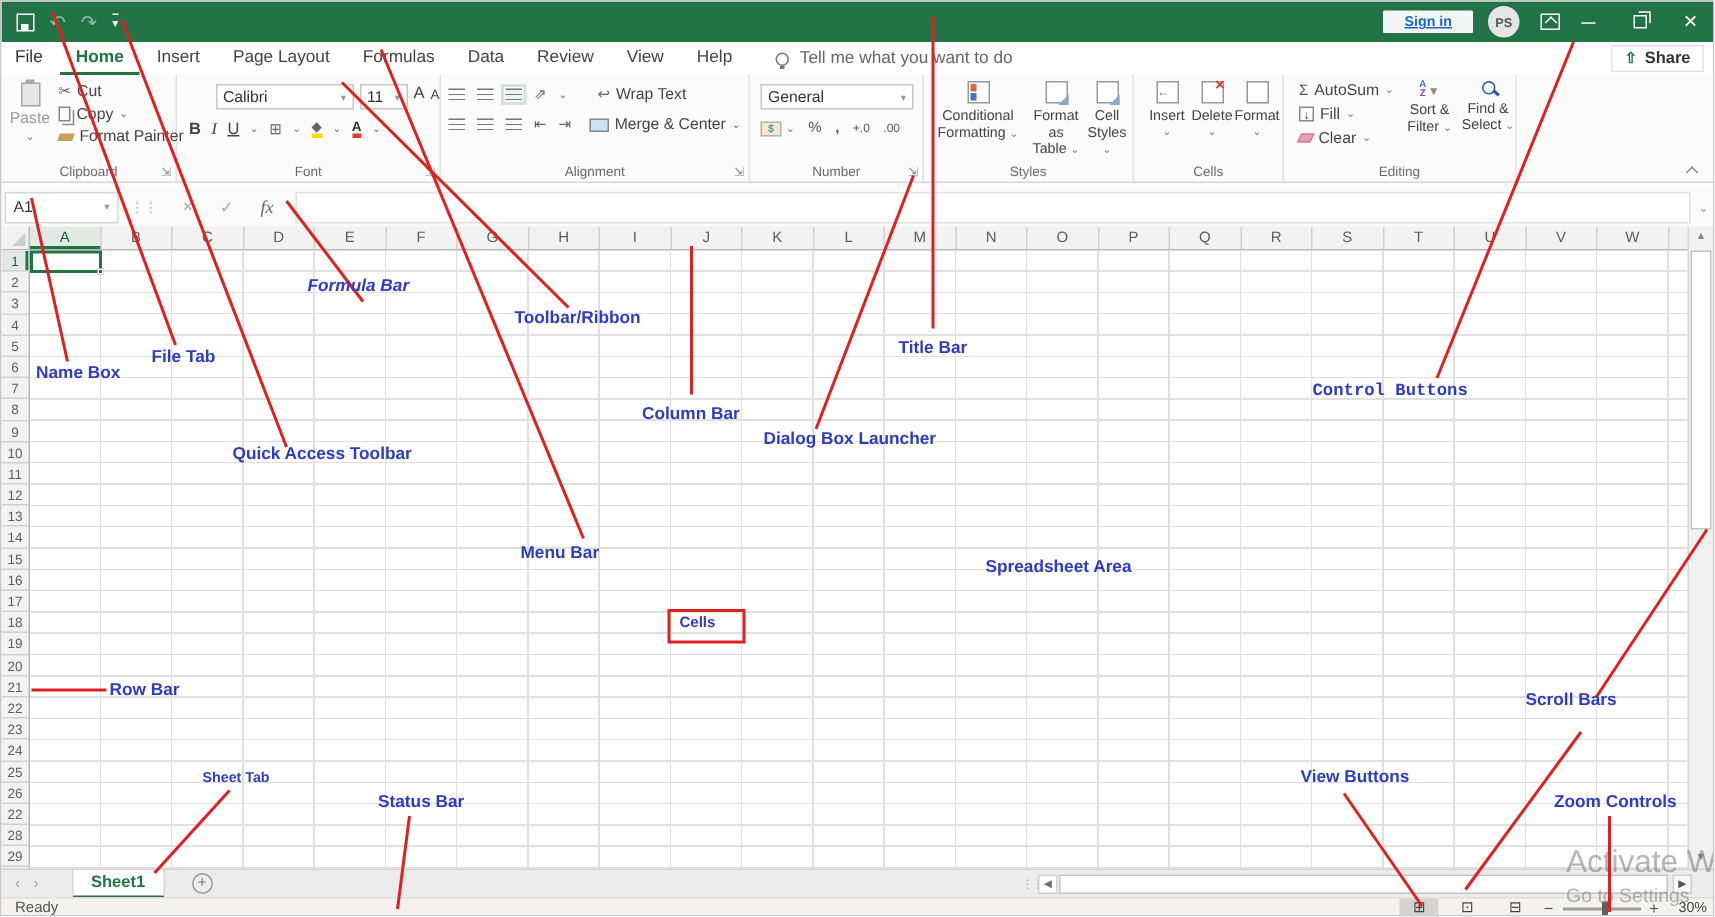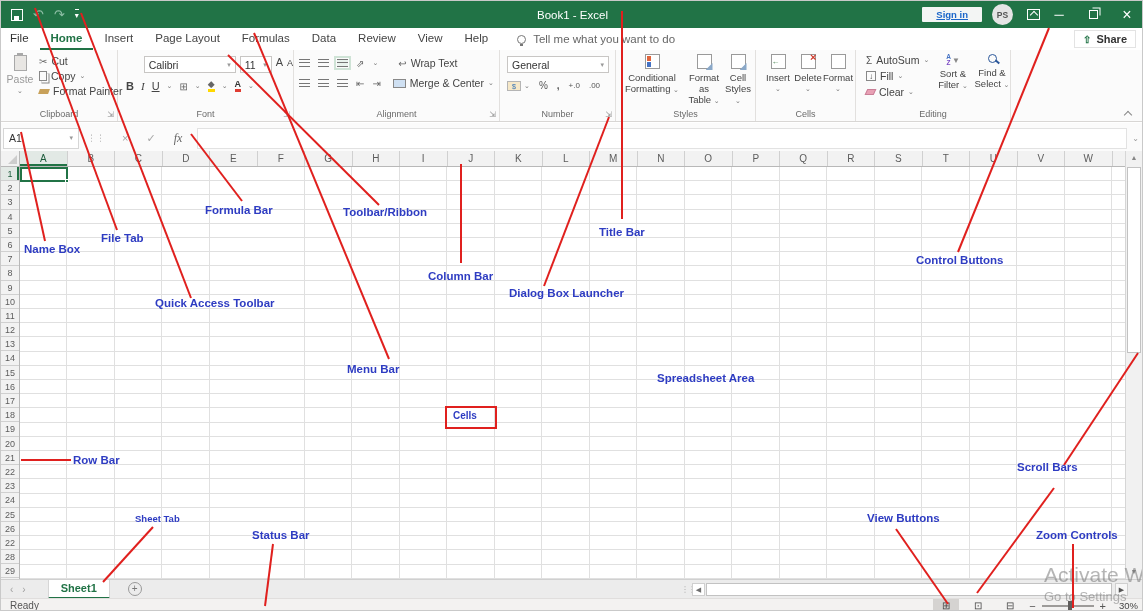--- a/index.html
+++ b/index.html
@@ -152,21 +152,20 @@
 
 <div class="app">
 
   <div class="titlebar">
     <div class="qat">
       <span class="ic-floppy"></span>
       <span class="dim">↶</span>
       <span class="dim">↷</span>
       <span class="qat-more">▾</span>
     </div>
-    <div class="tb-title">Book1 - Excel</div>
     <div class="tb-right">
       <span class="signin">Sign in</span>
       <span class="avatar">PS</span>
       <span class="ribbon-opts"></span>
       <span class="winbtn">─</span>
       <span class="winbtn">
           <span class="ic-restore"></span>
         </span>
       <span class="winbtn" style="font-size:16px;">×</span>
     </div>
@@ -500,27 +499,27 @@
       <line x1="895" y1="528" x2="947" y2="603"></line>
       <line x1="1063" y1="464" x2="1137" y2="352"></line>
       <line x1="1053" y1="487" x2="976" y2="592"></line>
       <line x1="1072" y1="543" x2="1072" y2="607"></line>
     </g>
   </svg>
 
   <div class="ann" style="left:23px;top:242px;">Name Box</div>
   <div class="ann" style="left:100px;top:231px;">File Tab</div>
   <div class="ann" style="left:154px;top:296px;">Quick Access Toolbar</div>
-  <div class="ann" style="left:204px;top:203px;">Formula Bar</div>
+  <div class="ann" style="left:204px;top:184px;font-style:italic;">Formula Bar</div>
   <div class="ann" style="left:342px;top:205px;">Toolbar/Ribbon</div>
   <div class="ann" style="left:346px;top:362px;">Menu Bar</div>
   <div class="ann" style="left:427px;top:269px;">Column Bar</div>
   <div class="ann" style="left:508px;top:286px;">Dialog Box Launcher</div>
   <div class="ann" style="left:598px;top:225px;">Title Bar</div>
-  <div class="ann" style="left:915px;top:253px;">Control Buttons</div>
+  <div class="ann" style="left:874px;top:253px;font-family:Liberation Mono, monospace;">Control Buttons</div>
   <div class="ann" style="left:656px;top:371px;">Spreadsheet Area</div>
   <div class="cellsbox">
     <span class="ann">Cells</span>
   </div>
   <div class="ann" style="left:72px;top:453px;">Row Bar</div>
   <div class="ann small" style="left:134px;top:512px;">Sheet Tab</div>
   <div class="ann" style="left:251px;top:528px;">Status Bar</div>
   <div class="ann" style="left:866px;top:511px;">View Buttons</div>
   <div class="ann" style="left:1016px;top:460px;">Scroll Bars</div>
   <div class="ann" style="left:1035px;top:528px;">Zoom Controls</div>

